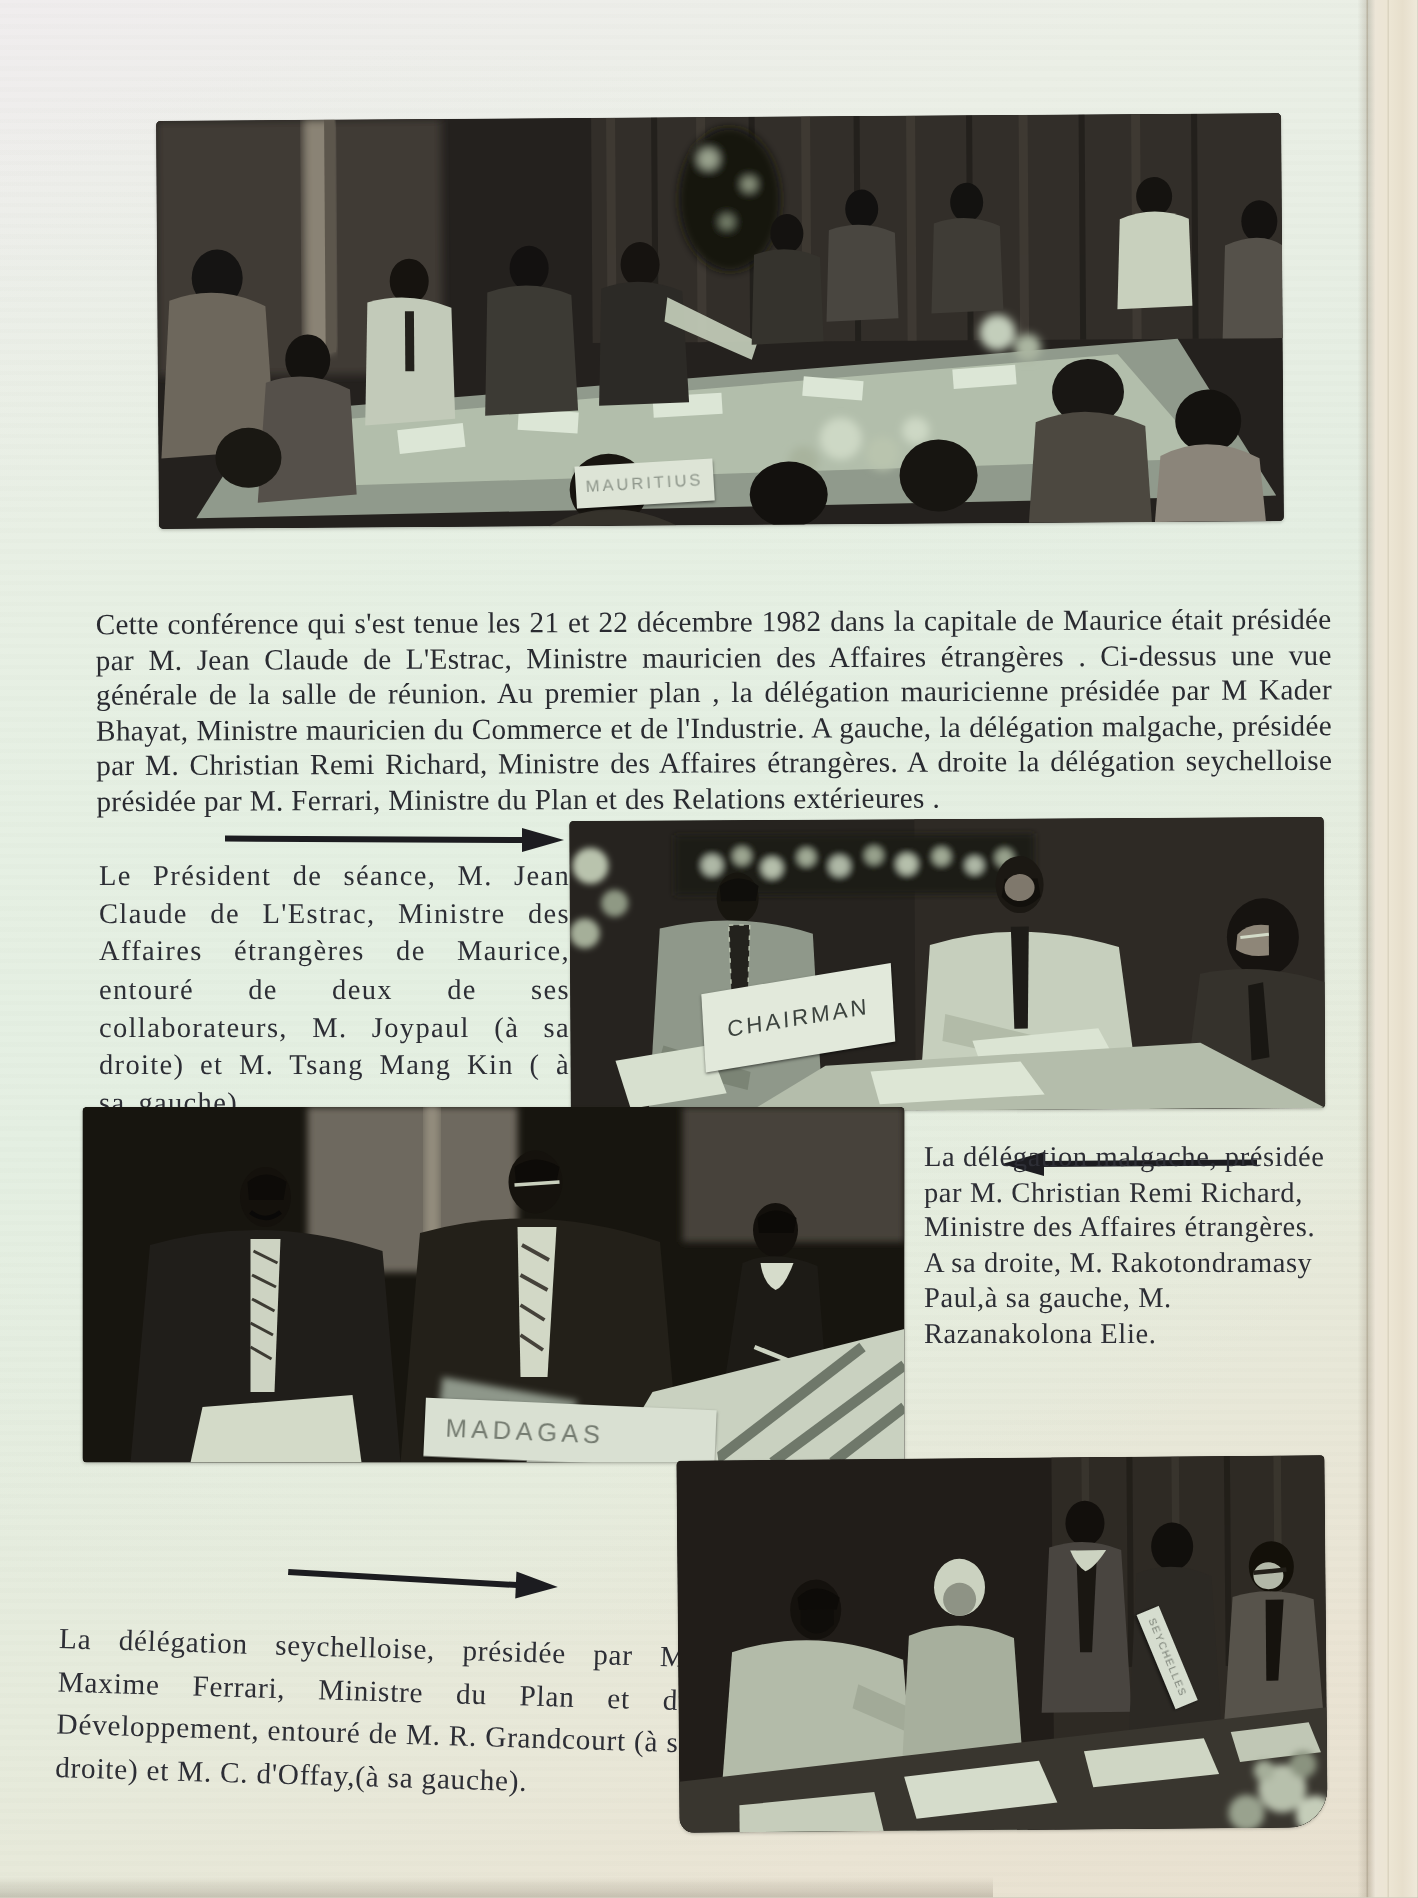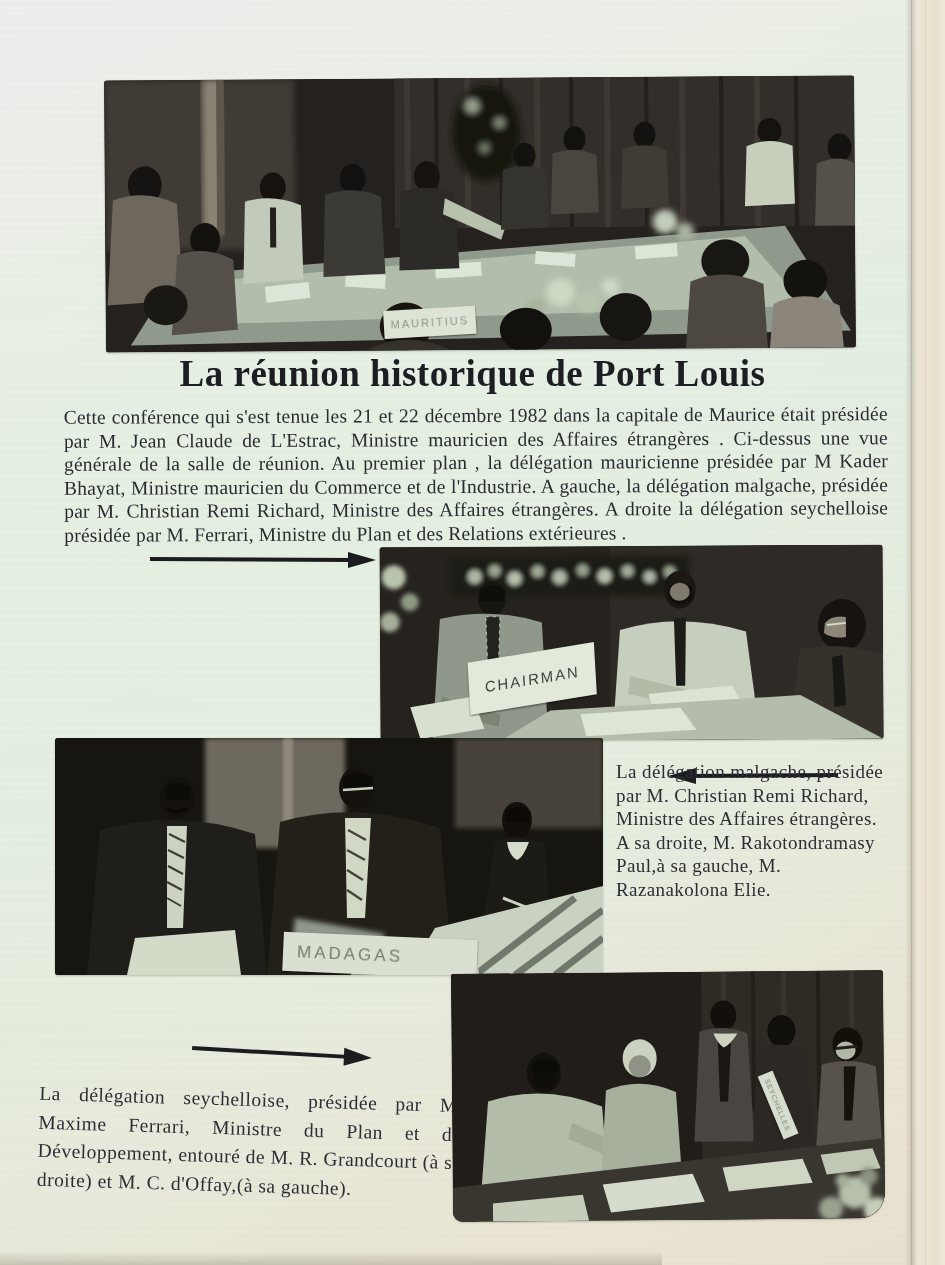--- a/index.html
+++ b/index.html
@@ -162,21 +162,20 @@
         <ellipse cx="420" cy="252" rx="26" ry="22" fill="#13110e"></ellipse>
         <ellipse cx="300" cy="248" rx="26" ry="24" fill="#181510"></ellipse>
         <path d="M260 272 Q300 250 345 272 Z" fill="#35322b"></path>
       </g>
     </svg>
     <div class="plate plate-mauritius">
       <span>MAURITIUS</span>
     </div>
   </div>
 
-  <div class="headline">La réunion historique de Port Louis</div>
 
   <div class="intro">Cette conférence qui s'est tenue les 21 et 22 décembre 1982 dans la capitale de Maurice était présidée par M. Jean Claude de L'Estrac, Ministre mauricien des Affaires étrangères . Ci-dessus une vue générale de la salle de réunion. Au premier plan , la délégation mauricienne présidée par M Kader Bhayat, Ministre mauricien du Commerce et de l'Industrie. A gauche, la délégation malgache, présidée par M. Christian Remi Richard, Ministre des  Affaires étrangères. A droite la délégation  seychelloise présidée par M. Ferrari, Ministre du Plan et des Relations extérieures .</div>
 
   <svg class="arrow" style="left:148px;top:548px;" width="230" height="22">
     <line x1="2" y1="11" x2="205" y2="12" stroke="#1c1c20" stroke-width="4"></line>
     <polygon points="200,4 228,12 200,20" fill="#1c1c20"></polygon>
   </svg>
 
   <div class="photo photo-chairman">
     <svg viewBox="0 0 503 194">
@@ -231,20 +230,21 @@
       <path d="M452 112 L462 110 L466 160 L454 162 Z" fill="#191713"></path>
 
       <polygon points="170,164 420,150 503,194 120,194" fill="#b4bdab"></polygon>
       <polygon points="200,168 300,162 316,184 206,190" fill="#dde6d5"></polygon>
     </svg>
     <div class="plate plate-chairman">
       <span>CHAIRMAN</span>
     </div>
   </div>
 
+  <div class="caption caption-chairman">Le Président de séance, M. Jean Claude de L'Estrac, Ministre des Affaires étrangères de Maurice, entouré de deux de  ses collaborateurs, M. Joypaul (à sa droite) et M. Tsang Mang Kin ( à sa gauche).</div>
 
   <div class="photo photo-madagascar">
     <svg viewBox="0 0 548 237">
       <defs>
           <filter id="b3">
             <feGaussianBlur stdDeviation="2.5"></feGaussianBlur>
           </filter>
         </defs>
       <rect width="548" height="237" fill="#17150f"></rect>
       <rect x="150" y="0" width="140" height="110" fill="#6e695f" filter="url(#b3)"></rect>

